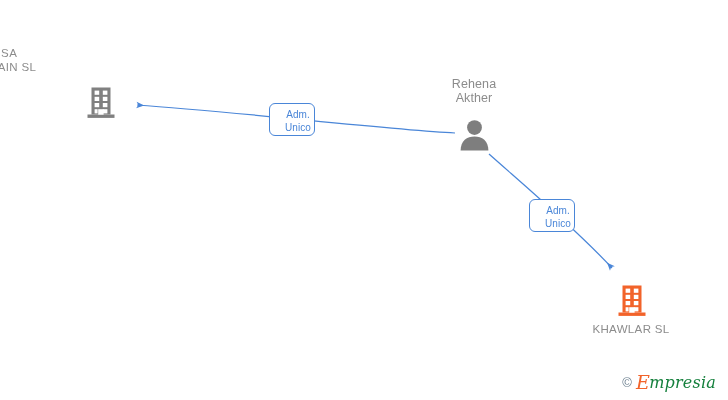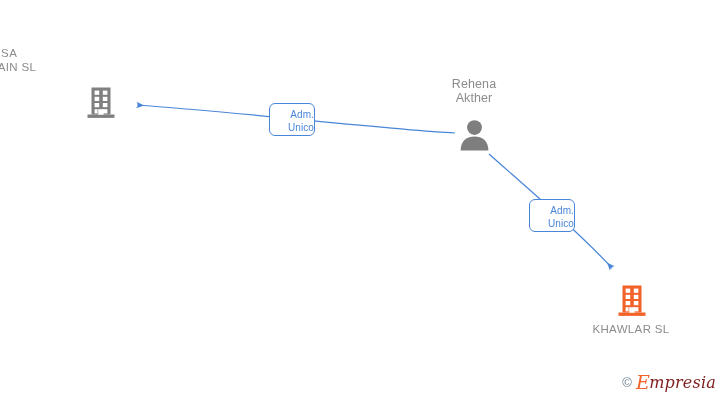--- a/index.html
+++ b/index.html
@@ -48,21 +48,21 @@
   
   .edge-chip{
     position:absolute;
     box-sizing:border-box;
     border:1.3px solid #4a86d8;
     border-radius:6px;
     background:#ffffff;
     color:#4a86d8;
     font-size:10px;
     line-height:13px;
-    text-align:right;
+    text-align:center;
     padding:4px 0 4px 12px;
     letter-spacing:.1px;
   }
   .edge-chip span{display:block;}
 
   
   #watermark{
     position:absolute;
     right:12px;bottom:8px;
     display:flex;align-items:center;
@@ -81,21 +81,21 @@
     font-style:italic;
     font-size:19px;
     color:#f2632a;
     line-height:15px;
     margin-right:-1px;
   }
   #watermark .brand-rest{
     font-family:"DejaVu Serif","Liberation Serif",serif;
     font-style:italic;
     font-size:16px;
-    color:#7f1d1d;
+    color:#15803d;
   }
 </style>
 </head>
 <body>
 
 <div id="canvas">
 
   <svg id="edges" viewBox="0 0 728 400" width="728" height="400">
     <defs>
       <marker id="arrow-left" markerWidth="9" markerHeight="9" refX="7.6" refY="4.5" orient="auto" markerUnits="userSpaceOnUse">

